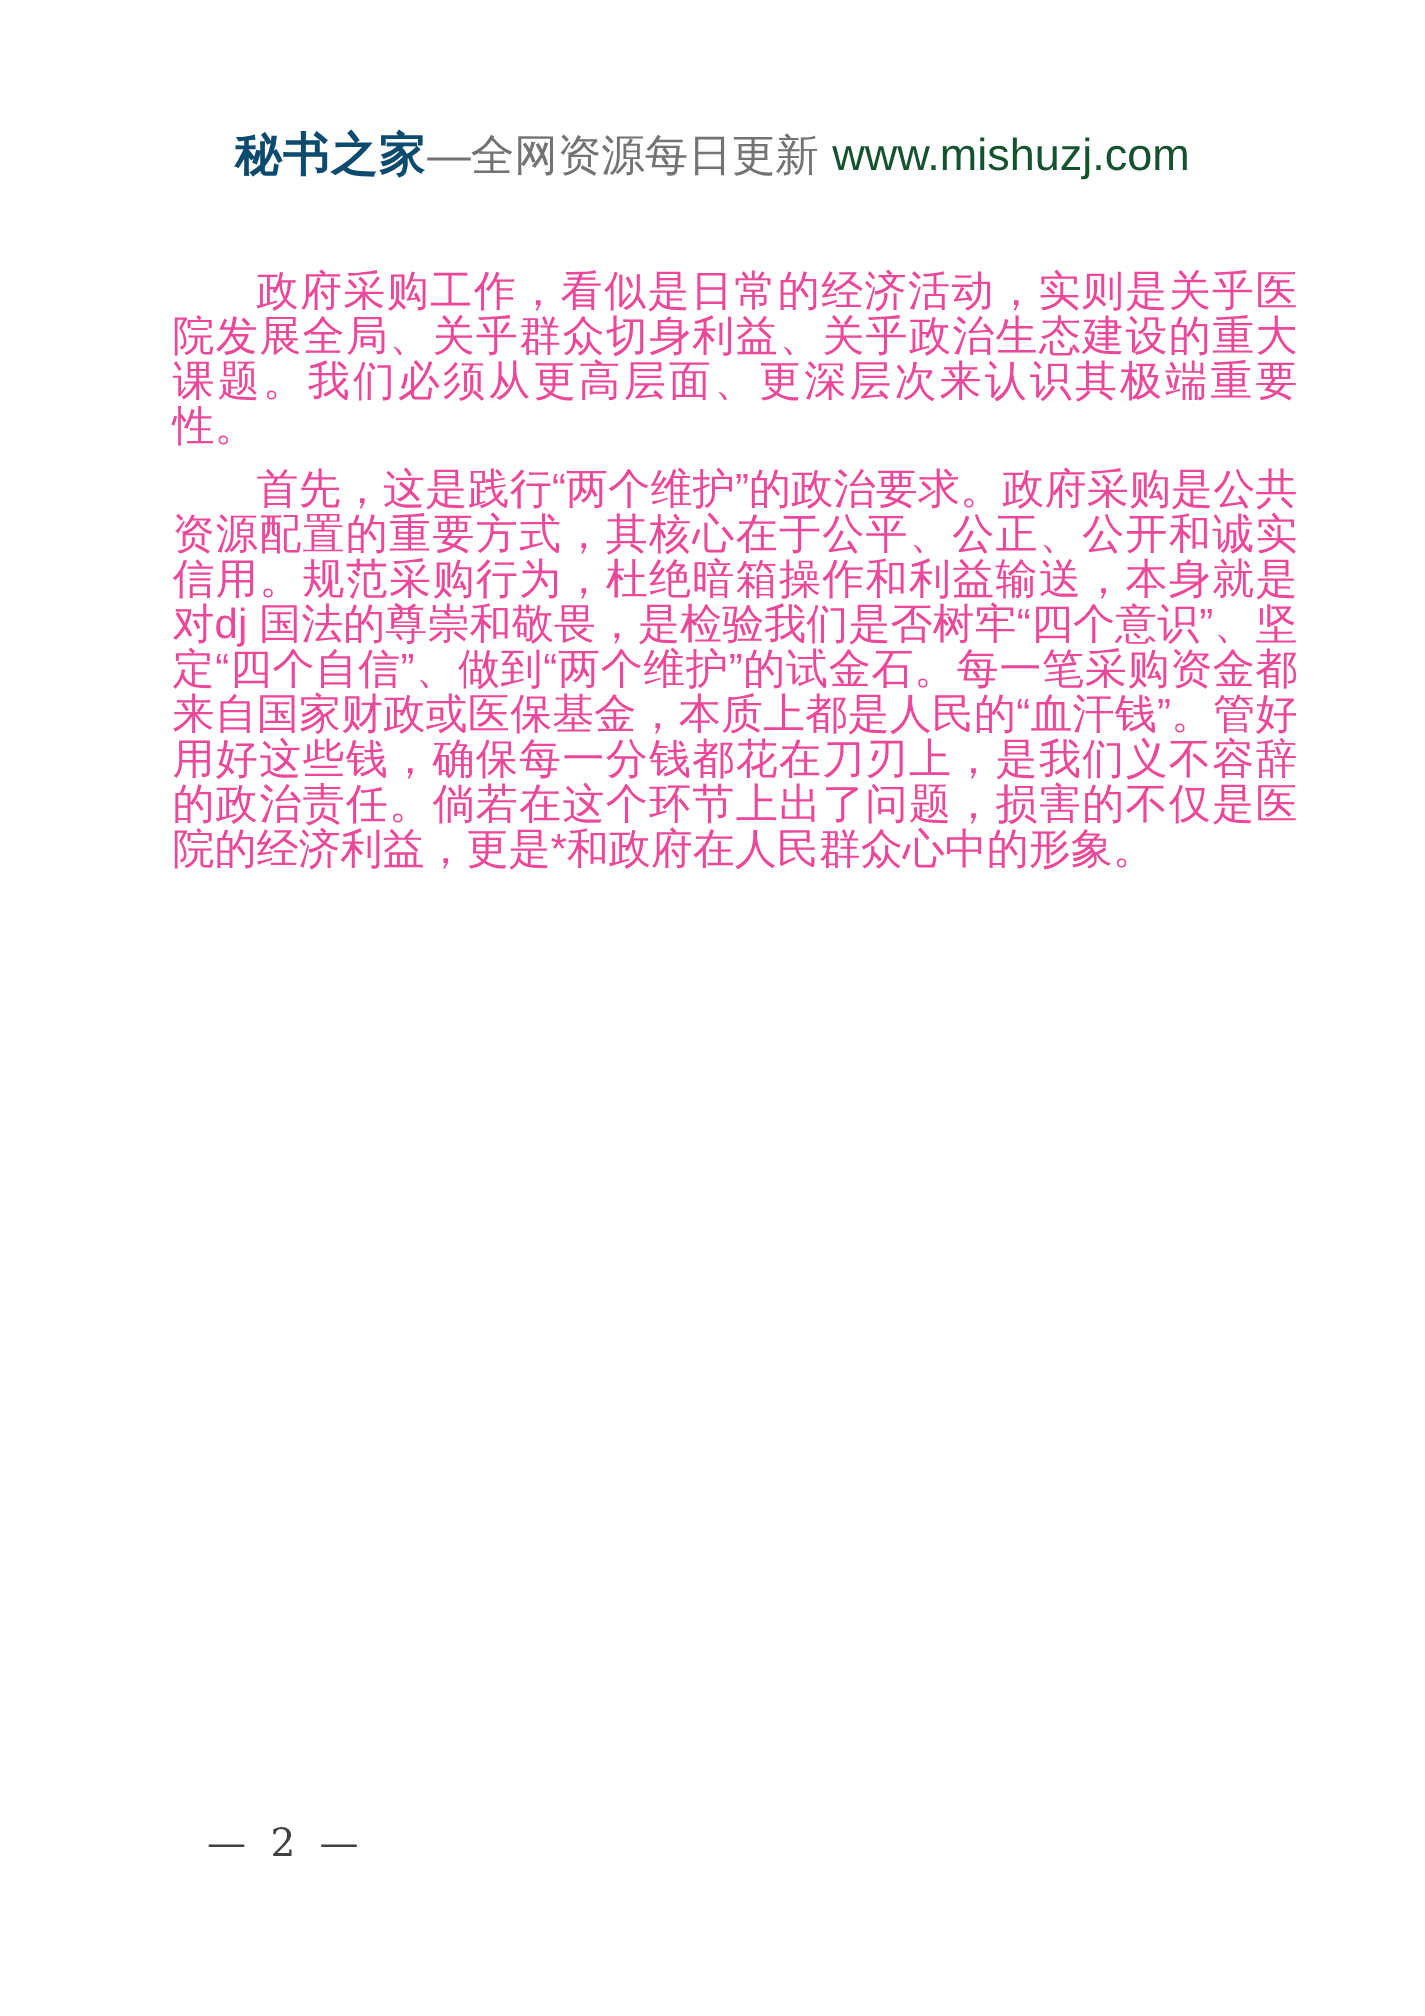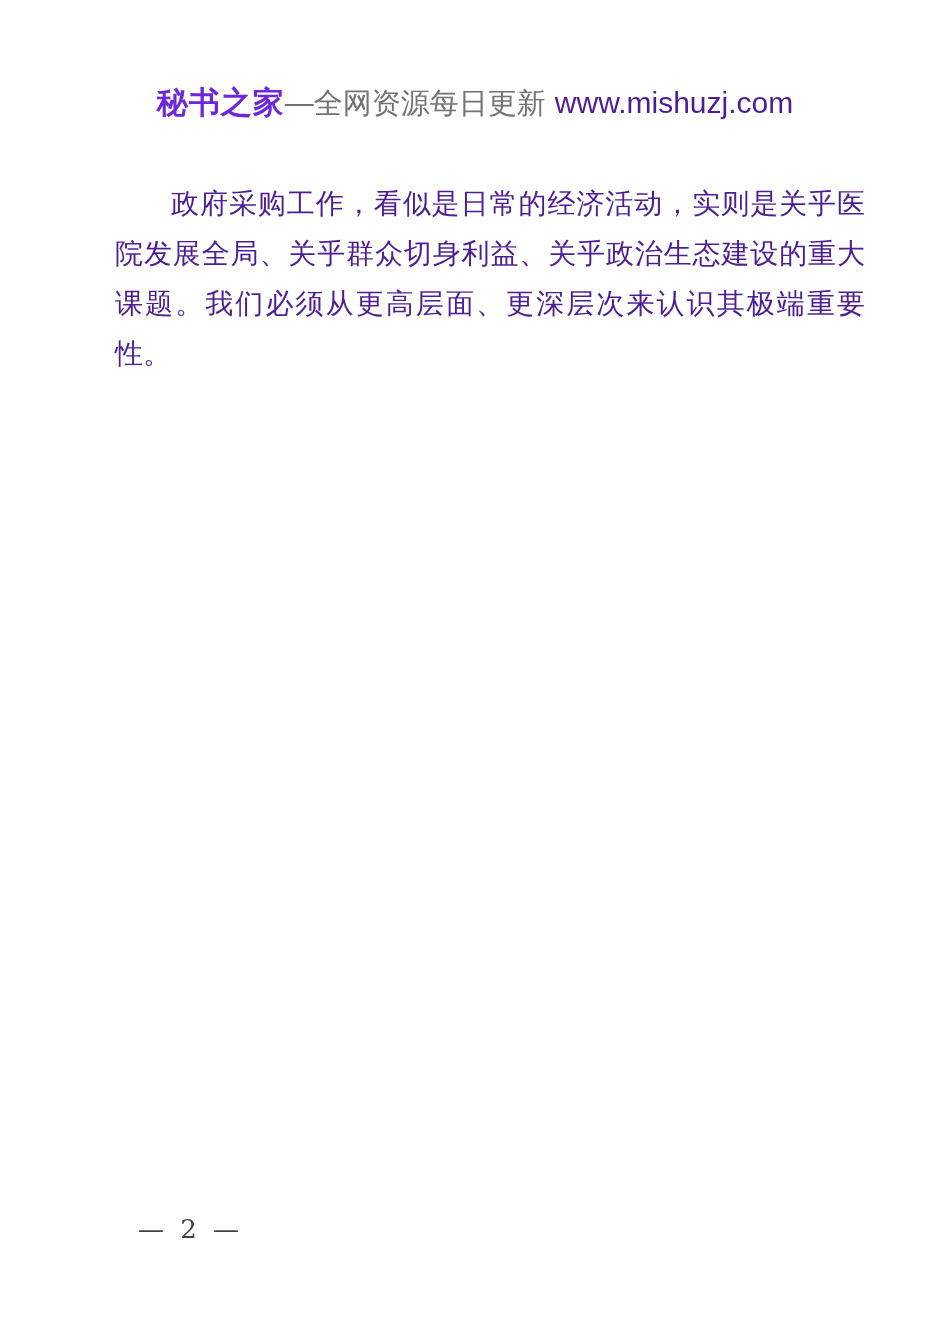--- a/index.html
+++ b/index.html
@@ -16,41 +16,41 @@
   }
   .header {
     position: absolute;
     top: 84px; left: 0;
     width: 950px;
     text-align: center;
     white-space: nowrap;
     line-height: 38px;
   }
   .brand {
-    color: #6d28d9;
+    color: #0c4a6e;
     font-weight: 700;
     font-size: 31px;
     letter-spacing: 1px;
   }
   .tagline {
     color: #737373;
     font-size: 29px;
   }
   .url {
-    color: #4c1d95;
+    color: #14532d;
     font-size: 30px;
     margin-left: 9px;
   }
   .content {
     position: absolute;
     top: 179px; left: 115px;
     width: 750px;
     font-size: 28px;
-    line-height: 50px;
-    color: #4c1d95;
+    line-height: 30px;
+    color: #ec4899;
     text-align: justify;
     text-justify: inter-ideograph;
   }
   .content p {
     margin: 0 0 12px 0;
     text-indent: 2em;
   }
   .footer {
     position: absolute;
     top: 1214px; left: 138px;
@@ -65,19 +65,20 @@
 <body>
 
 <div class="page">
 
   <div class="header">
     <span class="brand">秘书之家</span><span class="tagline">—全网资源每日更新</span><span class="url">www.mishuzj.com</span>
   </div>
 
   <div class="content">
     <p>政府采购工作，看似是日常的经济活动，实则是关乎医院发展全局、关乎群众切身利益、关乎政治生态建设的重大课题。我们必须从更高层面、更深层次来认识其极端重要性。</p>
+    <p>首先，这是践行“两个维护”的政治要求。政府采购是公共资源配置的重要方式，其核心在于公平、公正、公开和诚实信用。规范采购行为，杜绝暗箱操作和利益输送，本身就是对dj 国法的尊崇和敬畏，是检验我们是否树牢“四个意识”、坚定“四个自信”、做到“两个维护”的试金石。每一笔采购资金都来自国家财政或医保基金，本质上都是人民的“血汗钱”。管好用好这些钱，确保每一分钱都花在刀刃上，是我们义不容辞的政治责任。倘若在这个环节上出了问题，损害的不仅是医院的经济利益，更是*和政府在人民群众心中的形象。</p>
   </div>
 
   <div class="footer">
     <span>— 2 —</span>
   </div>
 
 </div>
 
 </body></html>

